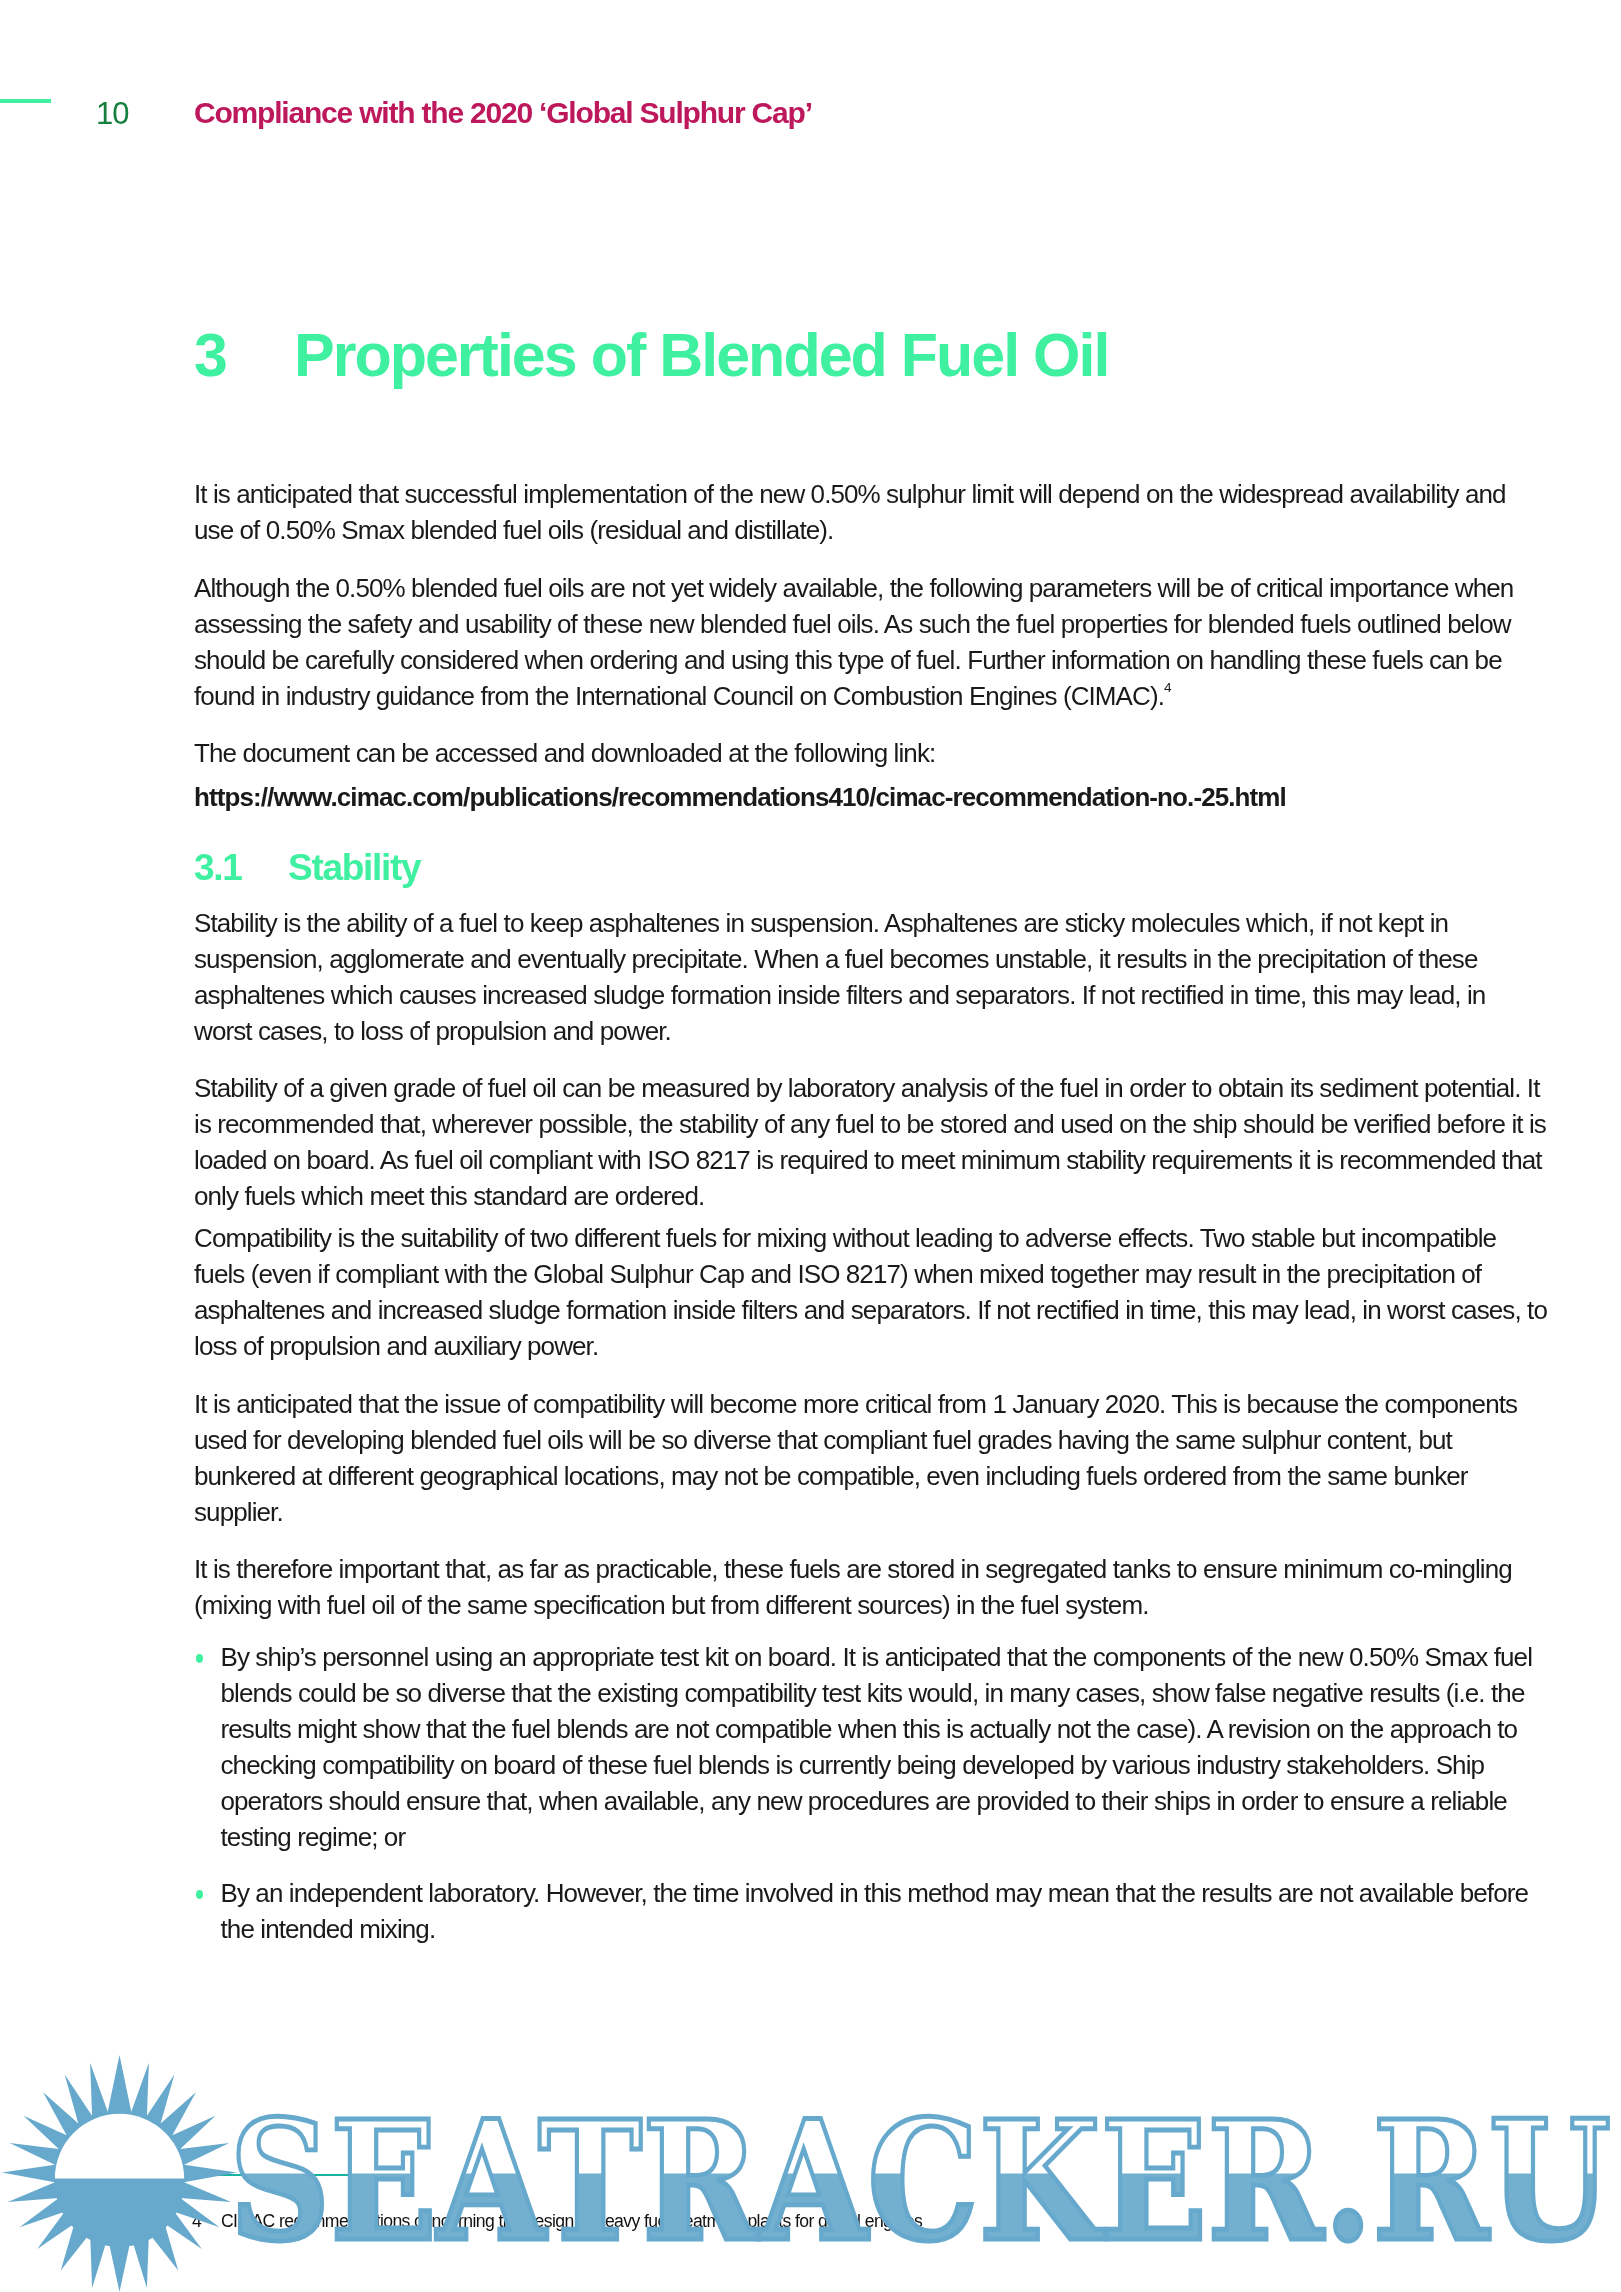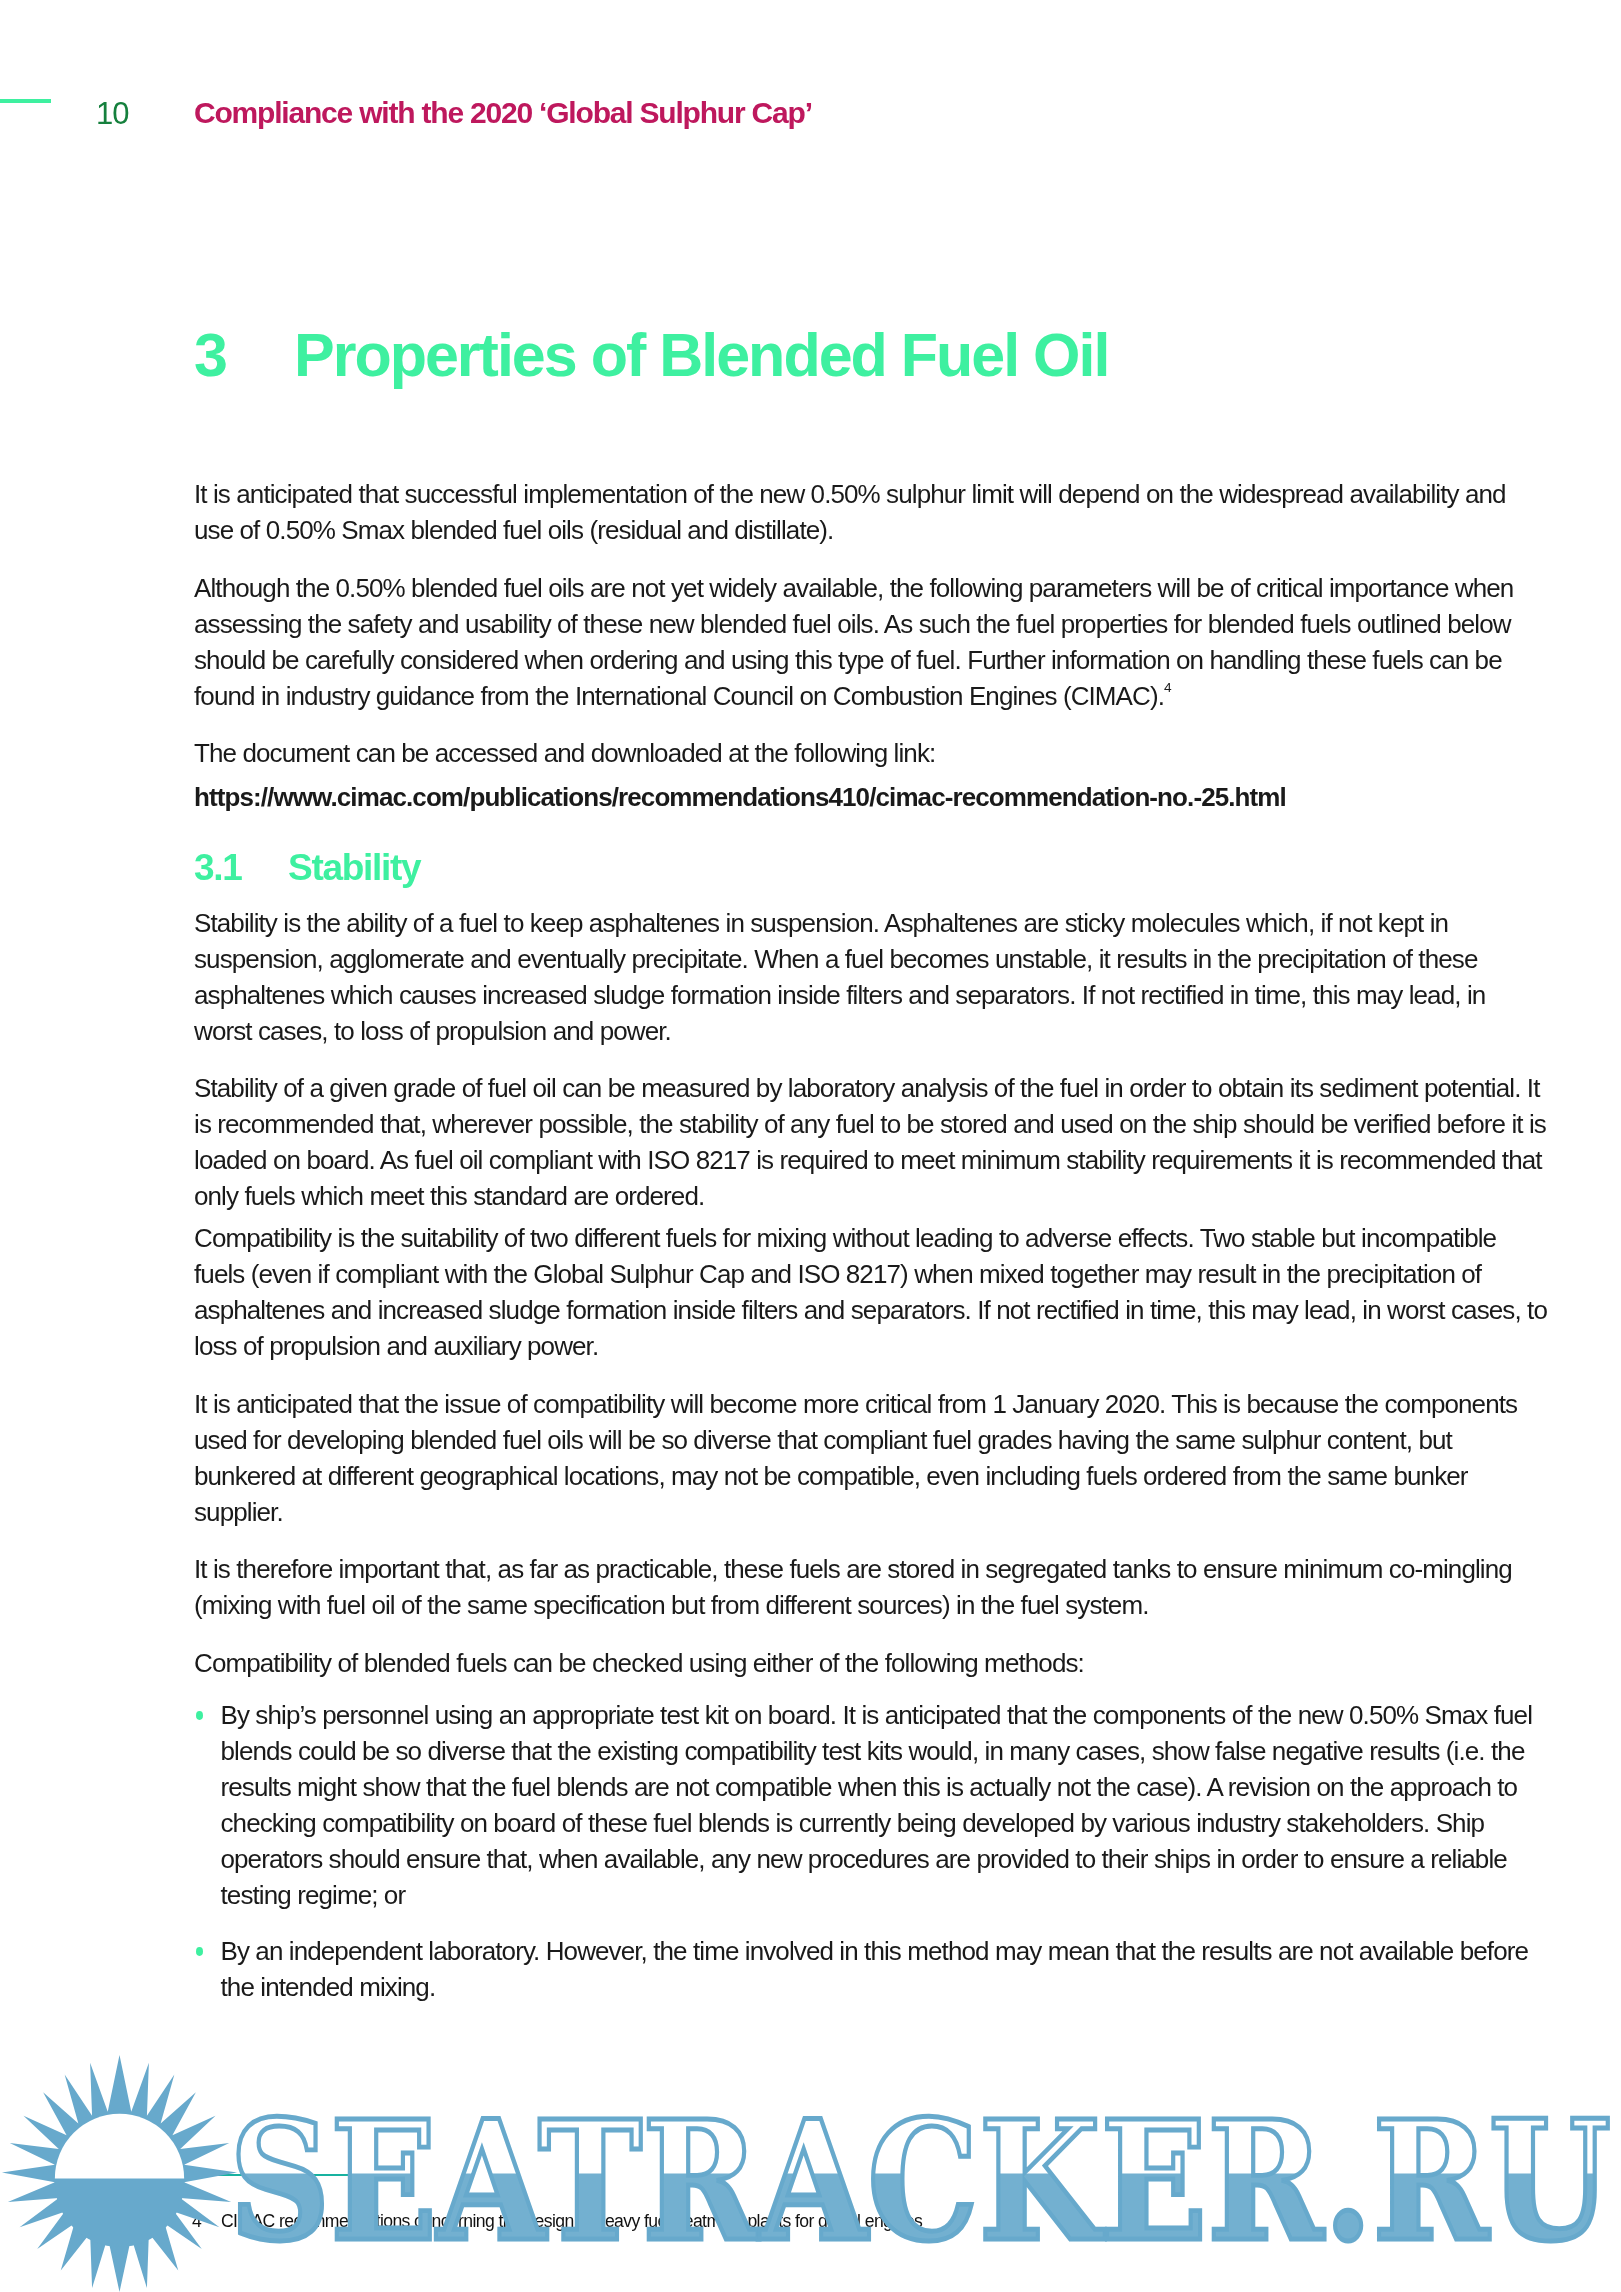--- a/index.html
+++ b/index.html
@@ -53,21 +53,20 @@
 
   <h2 class="h2" style="margin-top:31px;">
     <span class="num">3.1</span><span>Stability</span>
   </h2>
   <p style="margin-top:15.7px;">Stability is the ability of a fuel to keep asphaltenes in suspension. Asphaltenes are sticky molecules which, if not kept in suspension, agglomerate and eventually precipitate. When a fuel becomes unstable, it results in the precipitation of these asphaltenes which causes increased sludge formation inside filters and separators. If not rectified in time, this may lead, in worst cases, to loss of propulsion and power.</p>
   <p class="gap-s">Stability of a given grade of fuel oil can be measured by laboratory analysis of the fuel in order to obtain its sediment potential. It is recommended that, wherever possible, the stability of any fuel to be stored and used on the ship should be verified before it is loaded on board. As fuel oil compliant with ISO 8217 is required to meet minimum stability requirements it is recommended that only fuels which meet this standard are ordered.</p>
 
   <p style="margin-top:5.9px;">Compatibility is the suitability of two different fuels for mixing without leading to adverse effects. Two stable but incompatible fuels (even if compliant with the Global Sulphur Cap and ISO 8217) when mixed together may result in the precipitation of asphaltenes and increased sludge formation inside filters and separators. If not rectified in time, this may lead, in worst cases, to loss of propulsion and auxiliary power.</p>
   <p class="gap-s">It is anticipated that the issue of compatibility will become more critical from 1 January 2020. This is because the components used for developing blended fuel oils will be so diverse that compliant fuel grades having the same sulphur content, but bunkered at different geographical locations, may not be compatible, even including fuels ordered from the same bunker supplier.</p>
   <p class="gap-s">It is therefore important that, as far as practicable, these fuels are stored in segregated tanks to ensure minimum co-mingling (mixing with fuel oil of the same specification but from different sources) in the fuel system.</p>
-  <p class="gap-s">Compatibility of blended fuels can be checked using either of the following methods:</p>
 
   <ul class="bullets" style="margin-top:15.7px;">
     <li>
       <span class="dot"></span>
       <p>By ship’s personnel using an appropriate test kit on board. It is anticipated that the components of the new 0.50% Smax fuel blends could be so diverse that the existing compatibility test kits would, in many cases, show false negative results (i.e. the results might show that the fuel blends are not compatible when this is actually not the case). A revision on the approach to checking compatibility on board of these fuel blends is currently being developed by various industry stakeholders. Ship operators should ensure that, when available, any new procedures are provided to their ships in order to ensure a reliable testing regime; or</p>
     </li>
     <li class="gap-s" style="margin-top:20px;">
       <span class="dot"></span>
       <p>By an independent laboratory. However, the time involved in this method may mean that the results are not available before the intended mixing.</p>
     </li>

